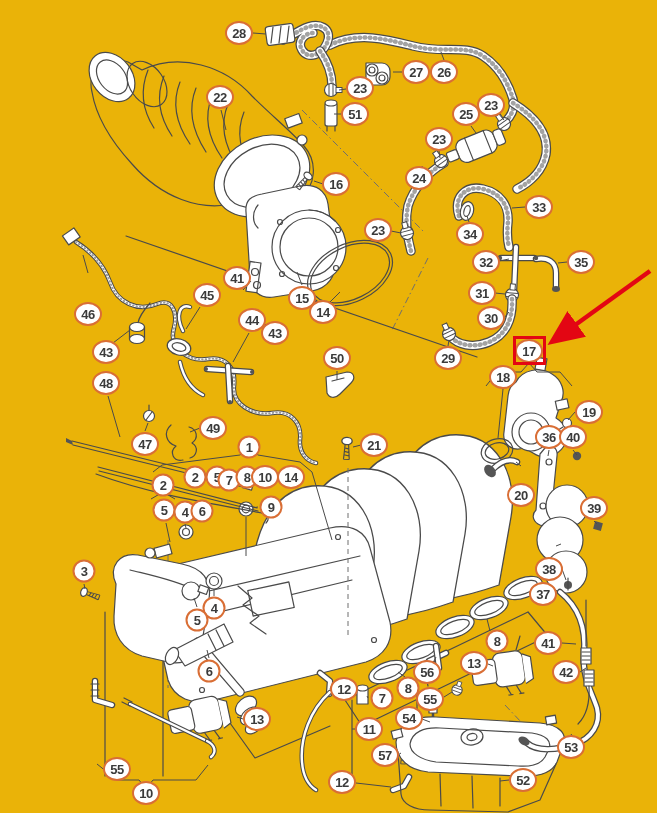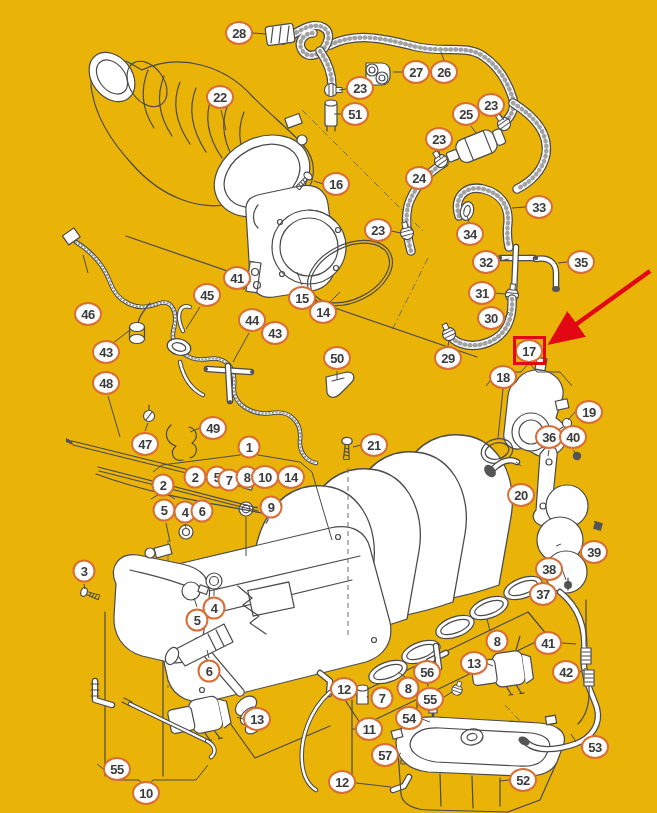--- a/index.html
+++ b/index.html
@@ -397,21 +397,21 @@
       <div class="co" style="left: 249px; top: 447px;">1</div>
       <div class="co" style="left: 195px; top: 477px;">2</div>
       <div class="co" style="left: 217px; top: 477px;">5</div>
       <div class="co" style="left: 229px; top: 480px;">7</div>
       <div class="co" style="left: 247px; top: 477px;">8</div>
       <div class="co co2" style="left: 265px; top: 477px;">10</div>
       <div class="co co2" style="left: 291px; top: 477px;">14</div>
       <div class="co co2" style="left: 521px; top: 479px; margin-top: 16px;">20</div>
       <div class="co" style="left: 163px; top: 485px;">2</div>
       <div class="co" style="left: 271px; top: 507px;">9</div>
-      <div class="co co2" style="left: 594px; top: 508px; margin-top: 44px;">39</div>
+      <div class="co co2" style="left: 594px; top: 508px;">39</div>
       <div class="co" style="left: 164px; top: 510px;">5</div>
       <div class="co" style="left: 185px; top: 512px;">4</div>
       <div class="co" style="left: 202px; top: 511px;">6</div>
       <div class="co co2" style="left: 543px; top: 546px; margin-top: 48px;">37</div>
       <div class="co co2" style="left: 549px; top: 569px;">38</div>
       <div class="co" style="left: 84px; top: 571px;">3</div>
       <div class="co" style="left: 214px; top: 608px;">4</div>
       <div class="co" style="left: 197px; top: 620px;">5</div>
       <div class="co" style="left: 497px; top: 641px;">8</div>
       <div class="co co2" style="left: 548px; top: 643px;">41</div>
@@ -419,21 +419,21 @@
       <div class="co" style="left: 209px; top: 671px;">6</div>
       <div class="co co2" style="left: 427px; top: 672px;">56</div>
       <div class="co co2" style="left: 566px; top: 672px;">42</div>
       <div class="co" style="left: 408px; top: 688px;">8</div>
       <div class="co co2" style="left: 344px; top: 689px;">12</div>
       <div class="co" style="left: 382px; top: 698px;">7</div>
       <div class="co co2" style="left: 430px; top: 699px;">55</div>
       <div class="co co2" style="left: 409px; top: 718px;">54</div>
       <div class="co co2" style="left: 257px; top: 719px;">13</div>
       <div class="co co2" style="left: 369px; top: 729px;">11</div>
-      <div class="co co2" style="left: 571px; top: 747px; margin-left: 24px;">53</div>
+      <div class="co co2" style="left: 571px; top: 747px;">53</div>
       <div class="co co2" style="left: 385px; top: 755px;">57</div>
       <div class="co co2" style="left: 117px; top: 769px;">55</div>
       <div class="co co2" style="left: 523px; top: 780px;">52</div>
       <div class="co co2" style="left: 342px; top: 782px;">12</div>
       <div class="co co2" style="left: 146px; top: 793px;">10</div>
     </div>
 
 <div class="hlbox" style="left: 513px; top: 336px; width: 33px; height: 29px;"></div>
 
 <svg class="overlay" width="657" height="813" viewBox="0 0 657 813">

